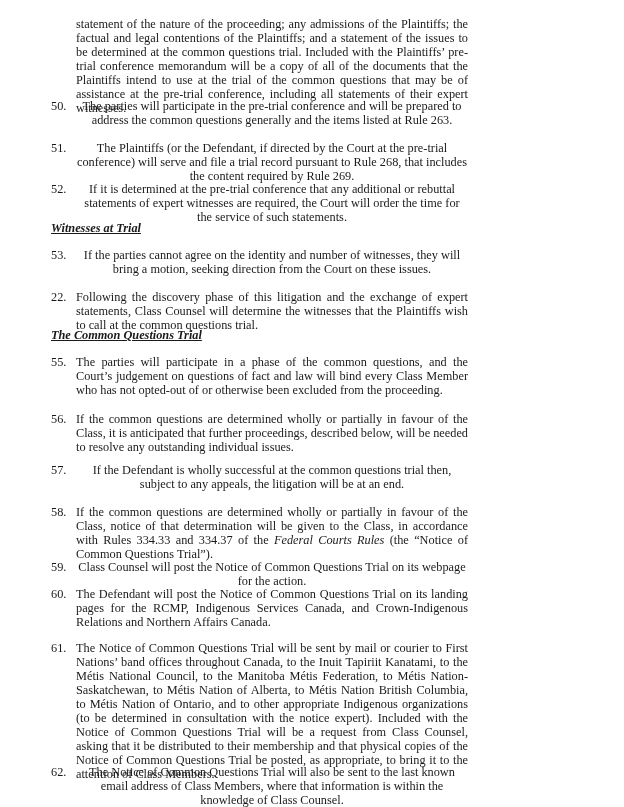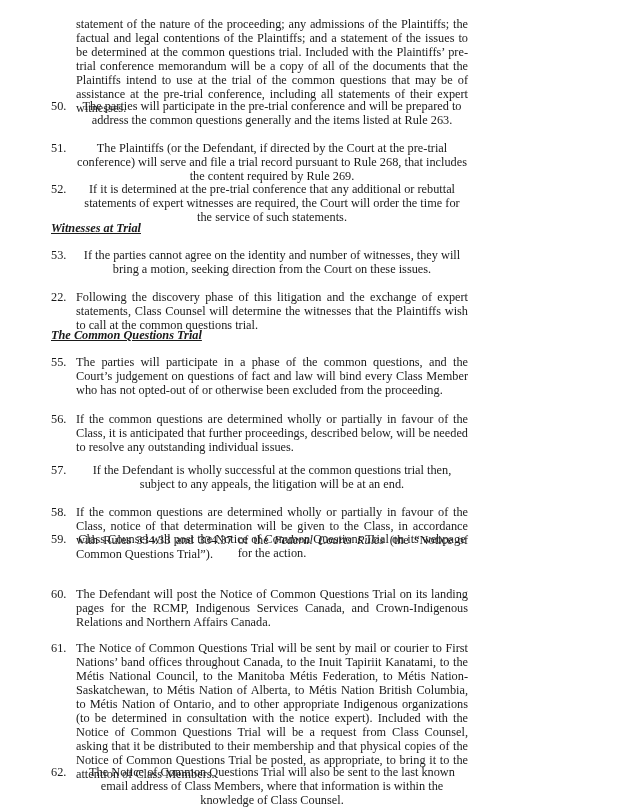--- a/index.html
+++ b/index.html
@@ -108,21 +108,21 @@
   <div class="para" style="top:463px;">
     <span class="num">57.</span>
     <div class="ptext ragged">If the Defendant is wholly successful at the common questions trial then, subject to any appeals, the litigation will be at an end.</div>
   </div>
 
   <div class="para" style="top:505px;">
     <span class="num">58.</span>
     <div class="ptext"><span>If the common questions are determined wholly or partially in favour of the Class, notice of that determination will be given to the Class, in accordance with Rules 334.33 and 334.37 of the </span><span class="ital">Federal Courts Rules</span><span> (the “Notice of Common Questions Trial”).</span></div>
   </div>
 
-  <div class="para" style="top:532px;">
+  <div class="para" style="top:560px;">
     <span class="num">59.</span>
     <div class="ptext ragged">Class Counsel will post the Notice of Common Questions Trial on its webpage for the action.</div>
   </div>
 
   <div class="para" style="top:587px;">
     <span class="num">60.</span>
     <div class="ptext">The Defendant will post the Notice of Common Questions Trial on its landing pages for the RCMP, Indigenous Services Canada, and Crown-Indigenous Relations and Northern Affairs Canada.</div>
   </div>
 
   <div class="para" style="top:641px;">

